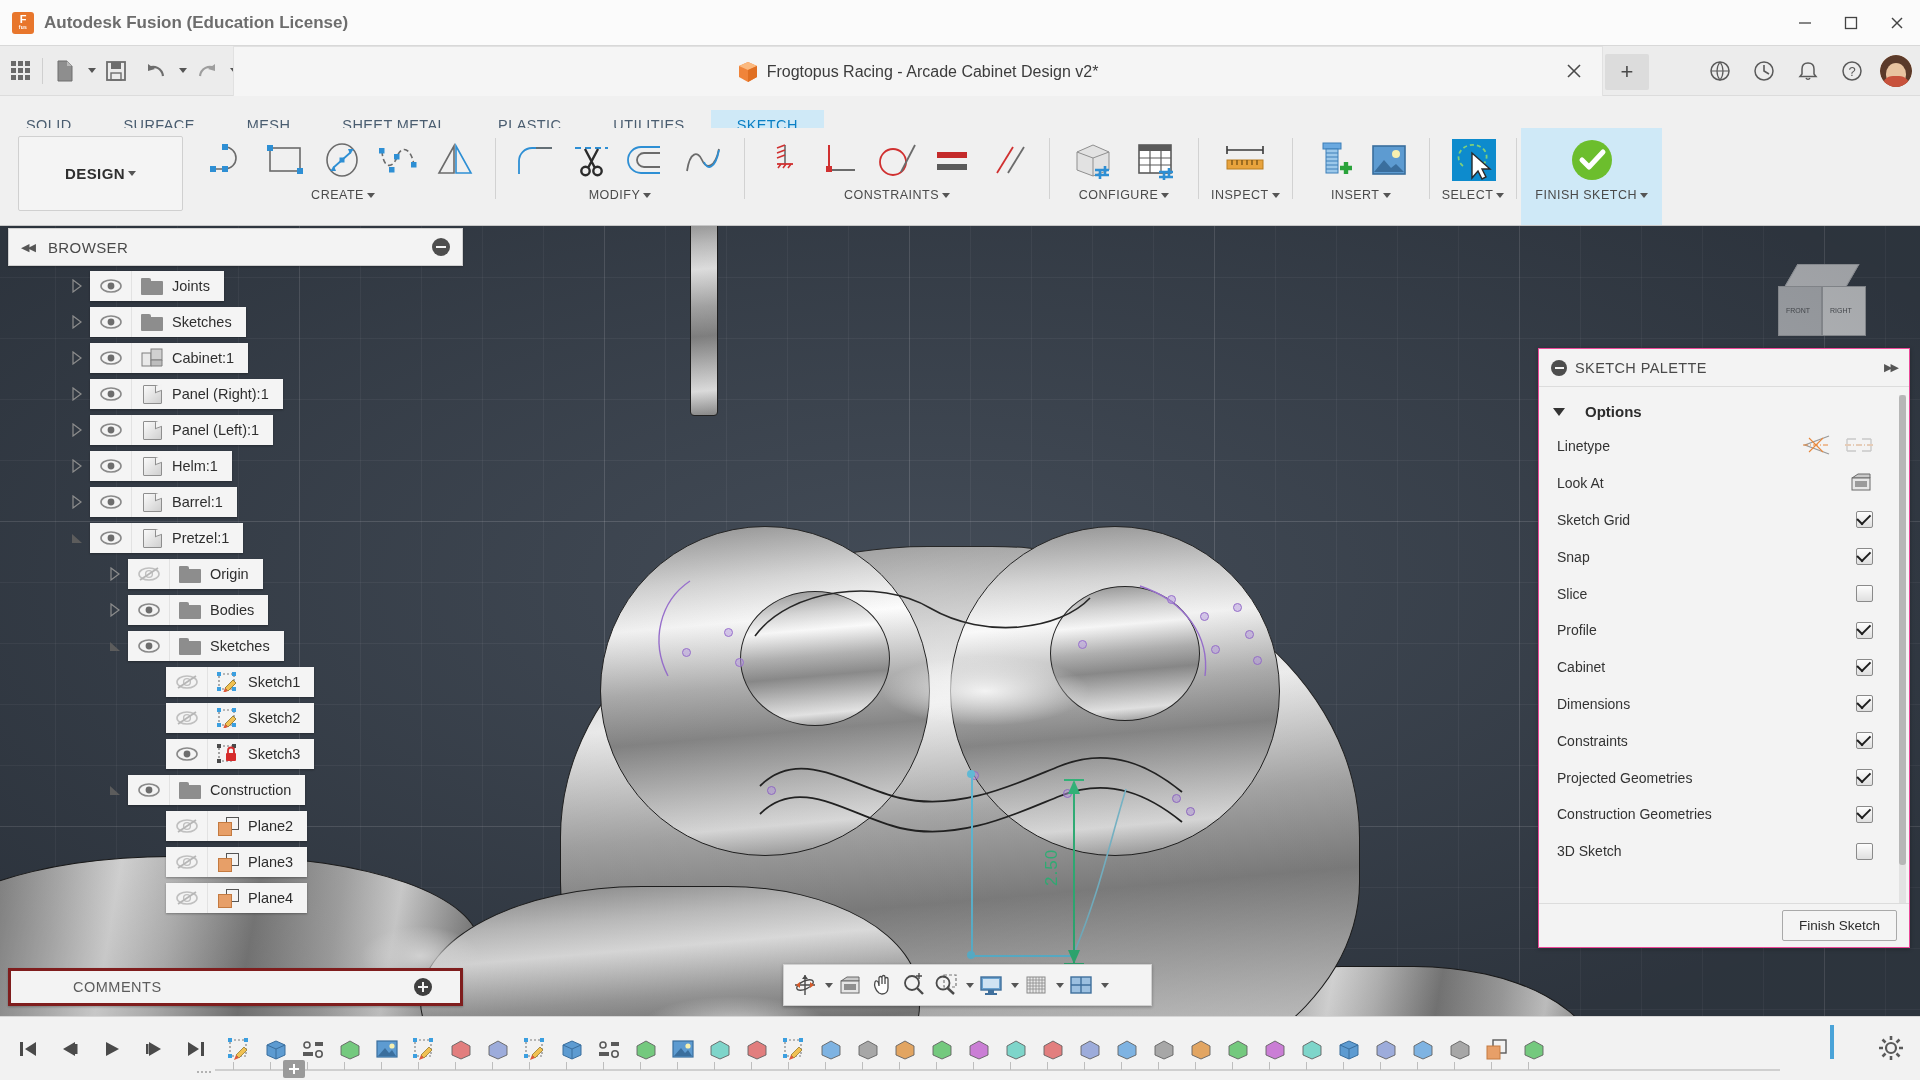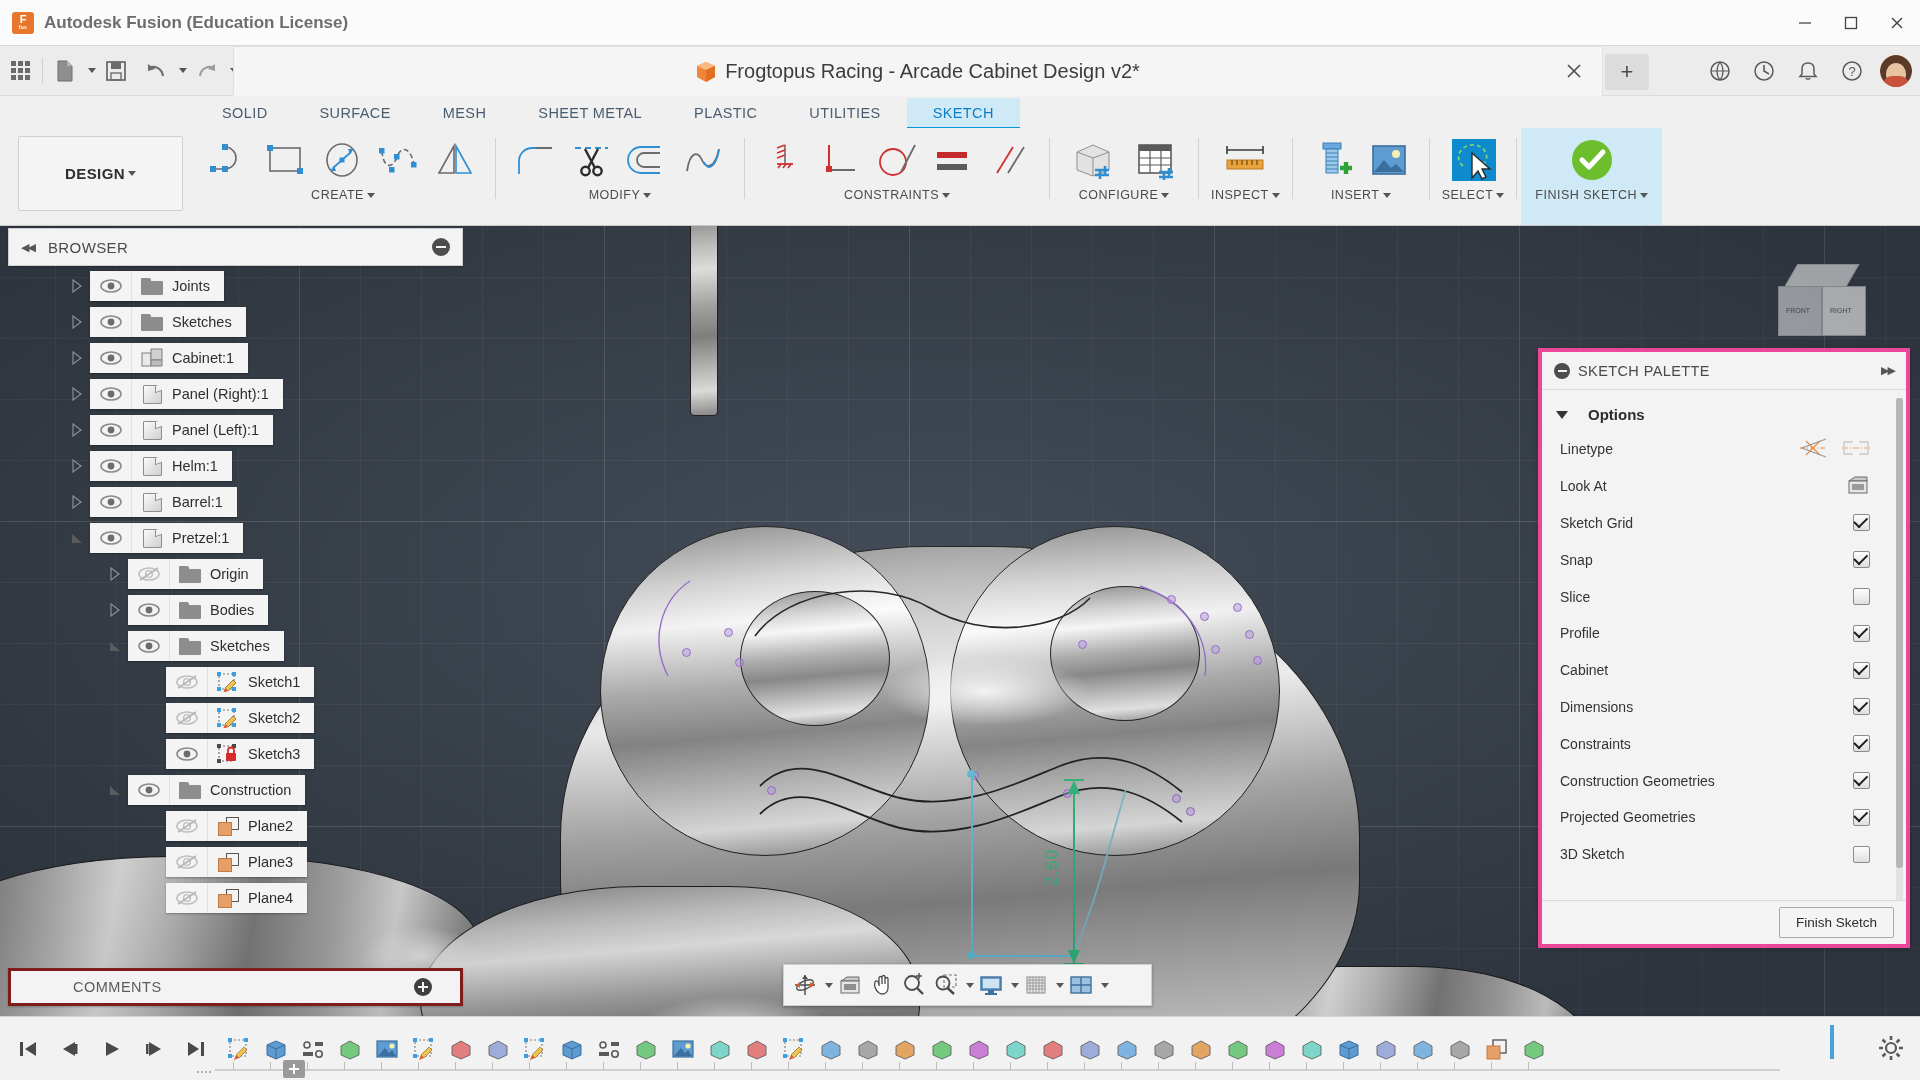--- a/index.html
+++ b/index.html
@@ -43,38 +43,38 @@
   .qa-grid i { background:#6a6a6a; display:block; width:5px; height:5px; }
   .qa-sep { width:1px; height:26px; background:#cfcfcf; margin:0 2px; }
   .caret { width:0;height:0;border-left:4px solid transparent;border-right:4px solid transparent;border-top:5px solid #555; margin-left:3px; }
   .qa-grp { display:flex; align-items:center; }
 
   .doctab {
     position:absolute; left:233px; top:46px; height:50px; width:1370px;
     background:#f5f5f5; border:1px solid #e1e1e1; border-bottom:none;
     display:flex; align-items:center; justify-content:center; gap:9px;
   }
-  .doctab-title { font-size:20px; color:#3c3c3c; }
+  .doctab-title { font-size:16px; color:#3c3c3c; }
   .doctab-close { position:absolute; right:16px; top:16px; width:18px;height:18px; color:#555; }
   .tabplus {
     position:absolute; left:1605px; top:54px; width:44px; height:36px;
     background:#dcdcdc; border-radius:2px; display:flex; align-items:center; justify-content:center;
     font-size:22px; color:#4a4a4a; font-weight:300;
   }
   .hdr-icons { position:absolute; right:8px; top:50px; display:flex; align-items:center; gap:4px; height:42px; }
   .hdr-ic { width:40px;height:40px; display:flex;align-items:center;justify-content:center; color:#5a5a5a; }
   .avatar { width:32px;height:32px;border-radius:50%; overflow:hidden; background:#d8b89a; position:relative; margin-left:4px;}
   .avatar .hair { position:absolute; inset:0; background:#5b3a2a; border-radius:50%; }
   .avatar .face { position:absolute; left:6px; top:8px; width:20px;height:22px;background:#e8c3a0;border-radius:50% 50% 45% 45%; }
   .avatar .body { position:absolute; left:2px; bottom:0; width:28px;height:11px;background:#c8523c;border-radius:12px 12px 0 0; }
 
   
   .ribbon-tabs {
-    position:absolute; top:96px; left:0; width:1920px; height:32px;
-    background:#f0f0f0; display:flex; align-items:flex-end; padding-left:196px;
+    position:absolute; top:108px; left:0; width:1920px; height:32px;
+    background:#f0f0f0; display:flex; align-items:flex-end; 
   }
   .rtab {
     height:30px; padding:0 26px; display:flex; align-items:center;
     font-size:14.5px; letter-spacing:.4px; color:#4a5d70;
   }
   .rtab.active { background:#cfe9f7; color:#0a7fc4; position:relative; font-weight:400; }
   .rtab.active:after { content:""; position:absolute; left:0; right:0; bottom:-3px; height:4px; background:#0696d7; }
 
   .ribbon {
     position:absolute; top:128px; left:0; width:1920px; height:98px;
@@ -173,21 +173,21 @@
   .folder:after { content:""; position:absolute; left:0; top:0px; width:10px; height:5px; background:#8d8d8d; border-radius:1px 2px 0 0; }
   .bodyicon { width:19px; height:19px; background:linear-gradient(135deg,#fafafa,#cfcfcf); border:1px solid #8e8e8e; border-radius:1px; position:relative;}
   .bodyicon:after{content:"";position:absolute;right:-1px;top:-1px;width:6px;height:6px;background:#f3f3f3;border-left:1px solid #8e8e8e;border-bottom:1px solid #8e8e8e;transform:skewY(-20deg);}
   .planeicon { width:21px;height:19px; position:relative; }
   .planeicon .back { position:absolute; right:0; top:0; width:13px;height:13px; border:1.5px solid #555; }
   .planeicon .front { position:absolute; left:0; bottom:0; width:14px;height:14px; background:#e79f68; border:1px solid #c47a40; }
 
   
   .palette {
     position:absolute; right:10px; top:348px; width:372px; height:600px;
-    background:#f3f3f3; border:4px solid #ec4899; box-shadow:0 1px 4px rgba(0,0,0,.3);
+    background:#f3f3f3; border:1px solid #ec4899; box-shadow:0 1px 4px rgba(0,0,0,.3);
     display:flex; flex-direction:column;
   }
   .pal-hdr { height:38px; display:flex; align-items:center; padding:0 12px; border-bottom:1px solid #dcdcdc; background:#f3f3f3; }
   .pal-hdr .dot { width:16px;height:16px;border-radius:50%;background:#4d4d4d; display:flex;align-items:center;justify-content:center; margin-right:8px;}
   .pal-hdr .dot i { width:9px;height:2px;background:#f3f3f3;display:block;}
   .pal-hdr .t { font-size:14.5px; color:#4a4a4a; letter-spacing:.4px; }
   .pal-hdr .ff { margin-left:auto; color:#555; font-size:11px; letter-spacing:-2px; }
   .pal-body { flex:1; overflow:hidden; position:relative; padding-top:6px; }
   .pal-section { display:flex; align-items:center; padding:10px 0 8px 14px;gap:10px; }
   .pal-section .tri { width:0;height:0;border-left:6px solid transparent;border-right:6px solid transparent;border-top:8px solid #333; margin-right:10px; }
@@ -1171,27 +1171,27 @@
               <span class="chk on"></span>
             </span>
           </div>
           <div class="pal-row">
             <span class="lab">Constraints</span>
             <span class="ctl">
               <span class="chk on"></span>
             </span>
           </div>
           <div class="pal-row">
-            <span class="lab">Construction Geometries</span>
+            <span class="lab">Projected Geometries</span>
             <span class="ctl">
               <span class="chk on"></span>
             </span>
           </div>
           <div class="pal-row">
-            <span class="lab">Projected Geometries</span>
+            <span class="lab">Construction Geometries</span>
             <span class="ctl">
               <span class="chk on"></span>
             </span>
           </div>
           <div class="pal-row">
             <span class="lab">3D Sketch</span>
             <span class="ctl">
               <span class="chk "></span>
             </span>
           </div>

